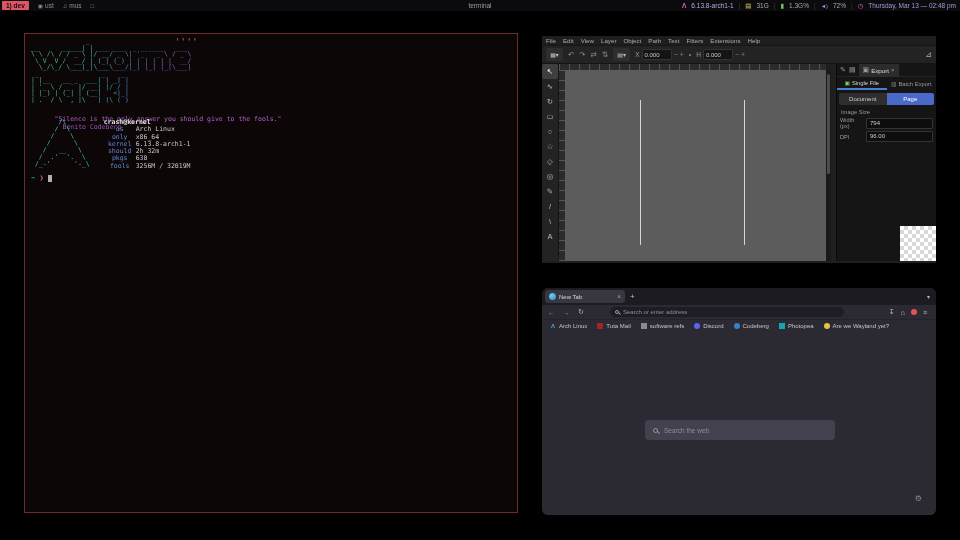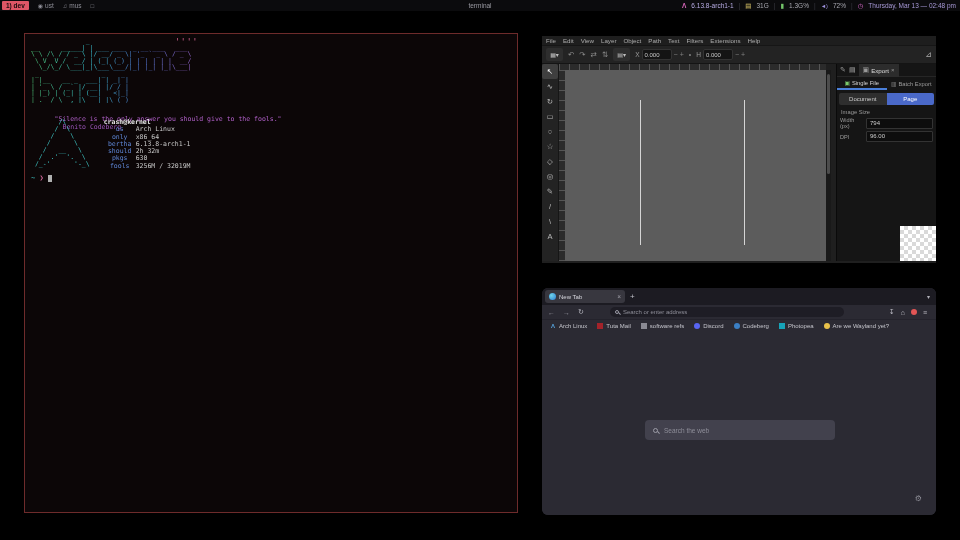--- a/index.html
+++ b/index.html
@@ -199,21 +199,21 @@
       /  \
      /    \
     /      \
    /   __   \
   /  .'  '.  \
  /_-'      '-_\</pre>
       <div class="fetchinfo">
         <div class="userhost">crash@kernel</div>
         <div class="frow"><span class="flabel">os</span><span class="fval">Arch Linux</span></div>
         <div class="frow"><span class="flabel">only</span><span class="fval">x86_64</span></div>
-        <div class="frow"><span class="flabel">bertha</span><span class="fval">6.13.8-arch1-1</span></div>
+        <div class="frow"><span class="flabel">kernel</span><span class="fval">6.13.8-arch1-1</span></div>
         <div class="frow"><span class="flabel">should</span><span class="fval">2h 32m</span></div>
         <div class="frow"><span class="flabel">pkgs</span><span class="fval">630</span></div>
         <div class="frow"><span class="flabel">fools</span><span class="fval">3256M / 32019M</span></div>
       </div>
     </div>
     <div class="promptline">
       <span class="ppath">~</span>
       <span class="pchev">❯</span><span class="cursor"></span>
     </div>
   </div>

